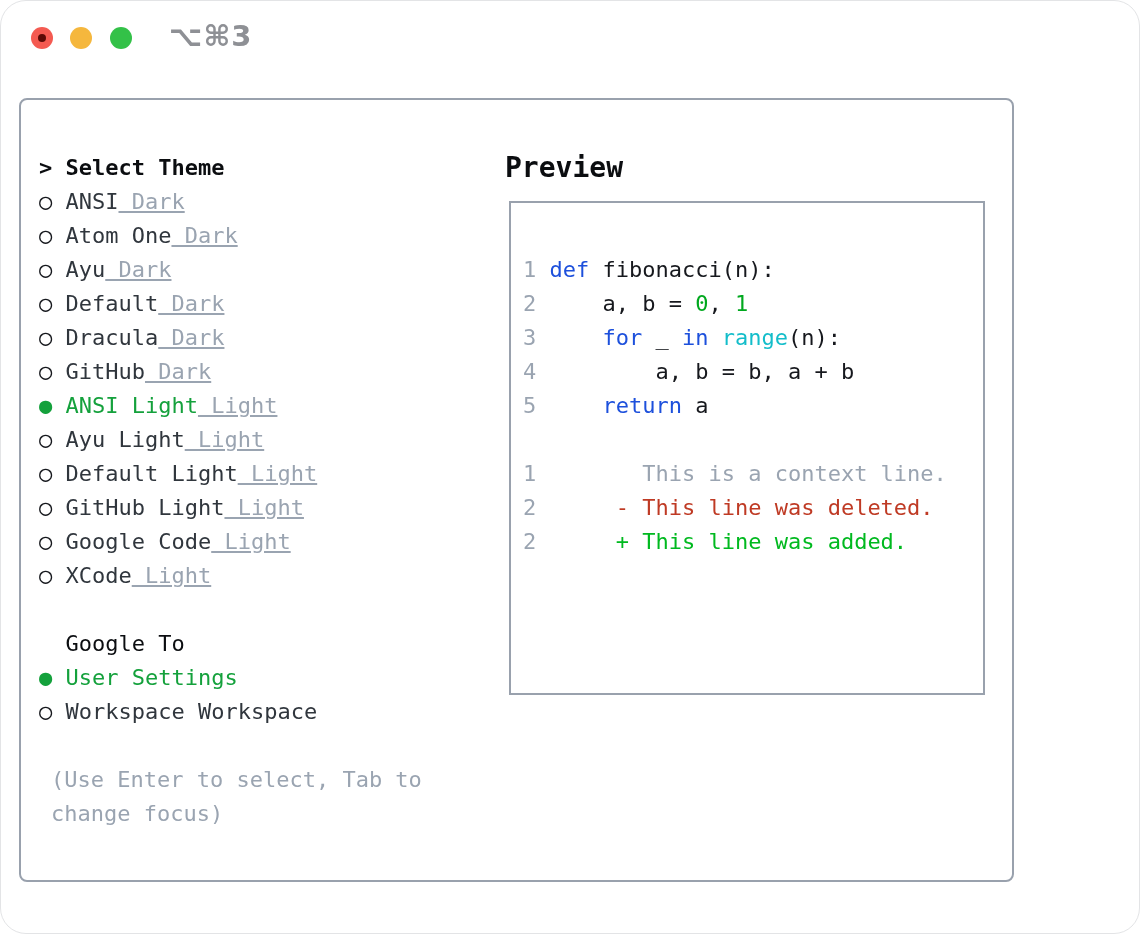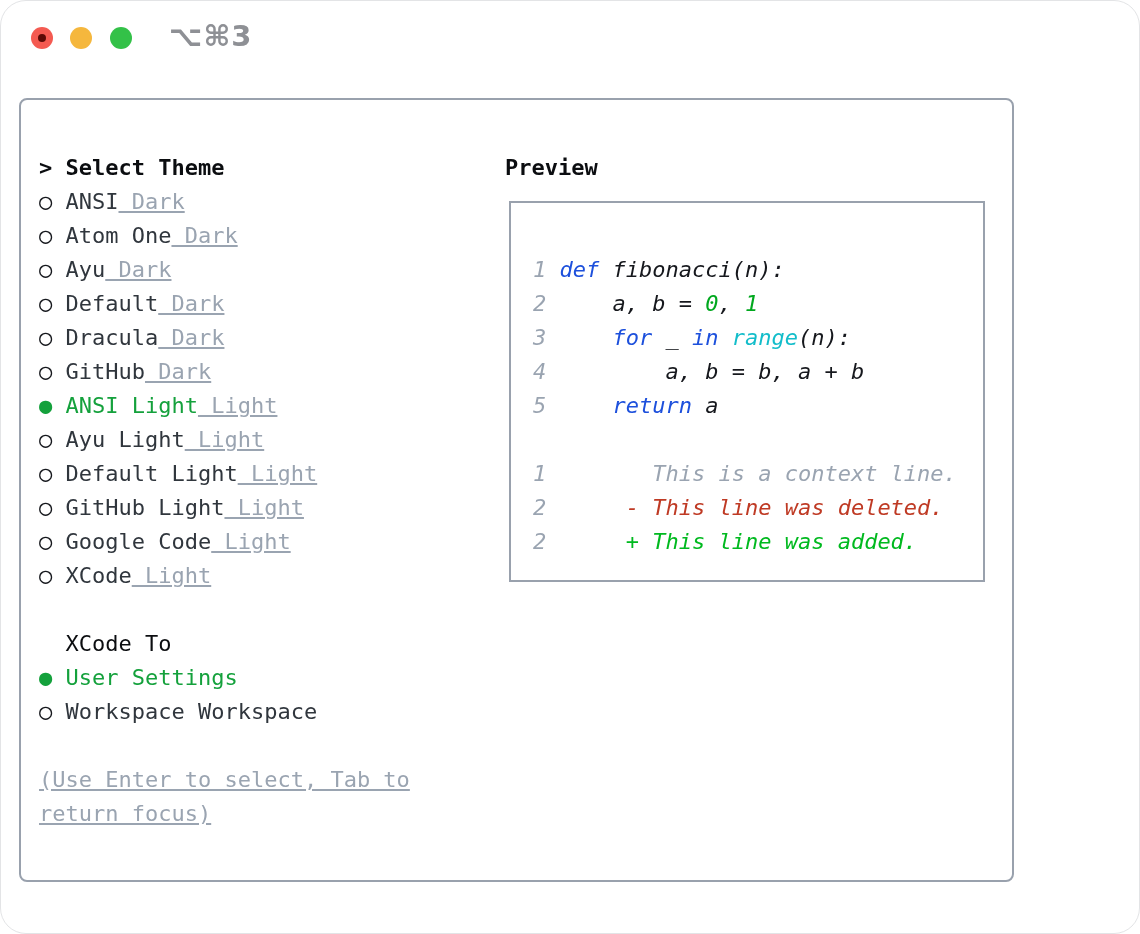--- a/index.html
+++ b/index.html
@@ -32,34 +32,34 @@
     position:absolute; left:18px; top:97px; width:995px; height:784px;
     border:2px solid var(--border); border-radius:8px; box-sizing:border-box;
     background:#ffffff;
   }
   
   .grid { font-size:22px; line-height:34px; white-space:pre; color:var(--fg); }
   .row  { height:34px; white-space:pre; }
   
   .theme-list { position:absolute; left:38px; top:150px; }
   .apply-to   { position:absolute; left:38px; top:626px; }
-  .help       { position:absolute; left:38px; top:762px; color:var(--muted);text-decoration:underline; }
+  .help       { position:absolute; left:50px; top:762px; color:var(--muted); }
   .hdr        { font-weight:bold; color:var(--header); }
   .subhdr     { color:var(--header); }
   .bullet     { color:var(--fg); }
   .name       { color:var(--name);text-align:right; }
   .tag        { color:var(--muted);text-decoration:underline; }
   .selected .bullet, .selected .name { color:var(--selected); }
   
-  .preview-title { position:absolute; left:504px; top:150px; font-size:22px; line-height:34px;
+  .preview-title { position:absolute; left:504px; top:150px; font-size:28px; line-height:34px;
                    font-weight:bold; color:var(--header); white-space:pre; }
   .preview-box {
-    position:absolute; left:508px; top:200px; width:476px; height:381px;
+    position:absolute; left:508px; top:200px; width:476px; height:494px;
     border:2px solid var(--border); box-sizing:border-box; background:#ffffff;
-    padding:16px 0 0 22px; overflow:hidden;font-style:italic;
+    padding:16px 0 0 12px; overflow:hidden;
   }
   .ln  { color:var(--muted); }
   .seg-fg  { color:var(--fg); }
   .seg-kw  { color:var(--kw); }
   .seg-fn  { color:var(--fn); }
   .seg-num { color:var(--num); }
   .seg-ctx { color:var(--muted); }
   .seg-del { color:var(--del); }
   .seg-add { color:var(--add); }
 </style>
@@ -74,21 +74,21 @@
       </div>
     <div class="light min"></div>
     <div class="light zoom"></div>
     <div class="shortcut">⌥⌘3</div>
   </div>
 
   <div class="panel"></div>
 
   <div class="grid theme-list" id="theme-list"><div class="row"><span class="hdr">&gt; </span><span class="hdr">Select Theme</span></div><div class="row"><span class="bullet">○ </span><span class="name">ANSI</span><span class="tag"> Dark</span></div><div class="row"><span class="bullet">○ </span><span class="name">Atom One</span><span class="tag"> Dark</span></div><div class="row"><span class="bullet">○ </span><span class="name">Ayu</span><span class="tag"> Dark</span></div><div class="row"><span class="bullet">○ </span><span class="name">Default</span><span class="tag"> Dark</span></div><div class="row"><span class="bullet">○ </span><span class="name">Dracula</span><span class="tag"> Dark</span></div><div class="row"><span class="bullet">○ </span><span class="name">GitHub</span><span class="tag"> Dark</span></div><div class="row selected"><span class="bullet">● </span><span class="name">ANSI Light</span><span class="tag"> Light</span></div><div class="row"><span class="bullet">○ </span><span class="name">Ayu Light</span><span class="tag"> Light</span></div><div class="row"><span class="bullet">○ </span><span class="name">Default Light</span><span class="tag"> Light</span></div><div class="row"><span class="bullet">○ </span><span class="name">GitHub Light</span><span class="tag"> Light</span></div><div class="row"><span class="bullet">○ </span><span class="name">Google Code</span><span class="tag"> Light</span></div><div class="row"><span class="bullet">○ </span><span class="name">XCode</span><span class="tag"> Light</span></div></div>
 
-  <div class="grid apply-to" id="apply-to"><div class="row"><span class="subhdr">  XCode To</span></div><div class="row selected"><span class="bullet">● </span><span class="name">User Settings</span></div><div class="row"><span class="bullet">○ </span><span class="name">Workspace Workspace</span></div></div>
+  <div class="grid apply-to" id="apply-to"><div class="row"><span class="subhdr">  Google To</span></div><div class="row selected"><span class="bullet">● </span><span class="name">User Settings</span></div><div class="row"><span class="bullet">○ </span><span class="name">Workspace Workspace</span></div></div>
 
-  <div class="grid help" id="help"><div class="row">(Use Enter to select, Tab to</div><div class="row">return focus)</div></div>
+  <div class="grid help" id="help"><div class="row">(Use Enter to select, Tab to</div><div class="row">change focus)</div></div>
 
   <div class="preview-title">Preview</div>
 
   <div class="preview-box grid" id="preview-box"><div class="row"></div><div class="row"><span class="ln">1</span><span class="seg-fg"> </span><span class="seg-kw">def</span><span class="seg-fg"> fibonacci(n):</span></div><div class="row"><span class="ln">2</span><span class="seg-fg">     a, b = </span><span class="seg-num">0</span><span class="seg-fg">, </span><span class="seg-num">1</span></div><div class="row"><span class="ln">3</span><span class="seg-fg">     </span><span class="seg-kw">for</span><span class="seg-fg"> _ </span><span class="seg-kw">in</span><span class="seg-fg"> </span><span class="seg-fn">range</span><span class="seg-fg">(n):</span></div><div class="row"><span class="ln">4</span><span class="seg-fg">         a, b = b, a + b</span></div><div class="row"><span class="ln">5</span><span class="seg-fg">     </span><span class="seg-kw">return</span><span class="seg-fg"> a</span></div><div class="row"></div><div class="row"><span class="ln">1</span><span class="seg-ctx">        This is a context line.</span></div><div class="row"><span class="ln">2</span><span class="seg-del">      - This line was deleted.</span></div><div class="row"><span class="ln">2</span><span class="seg-add">      + This line was added.</span></div></div>
 
 </div>
 
 </body></html>

